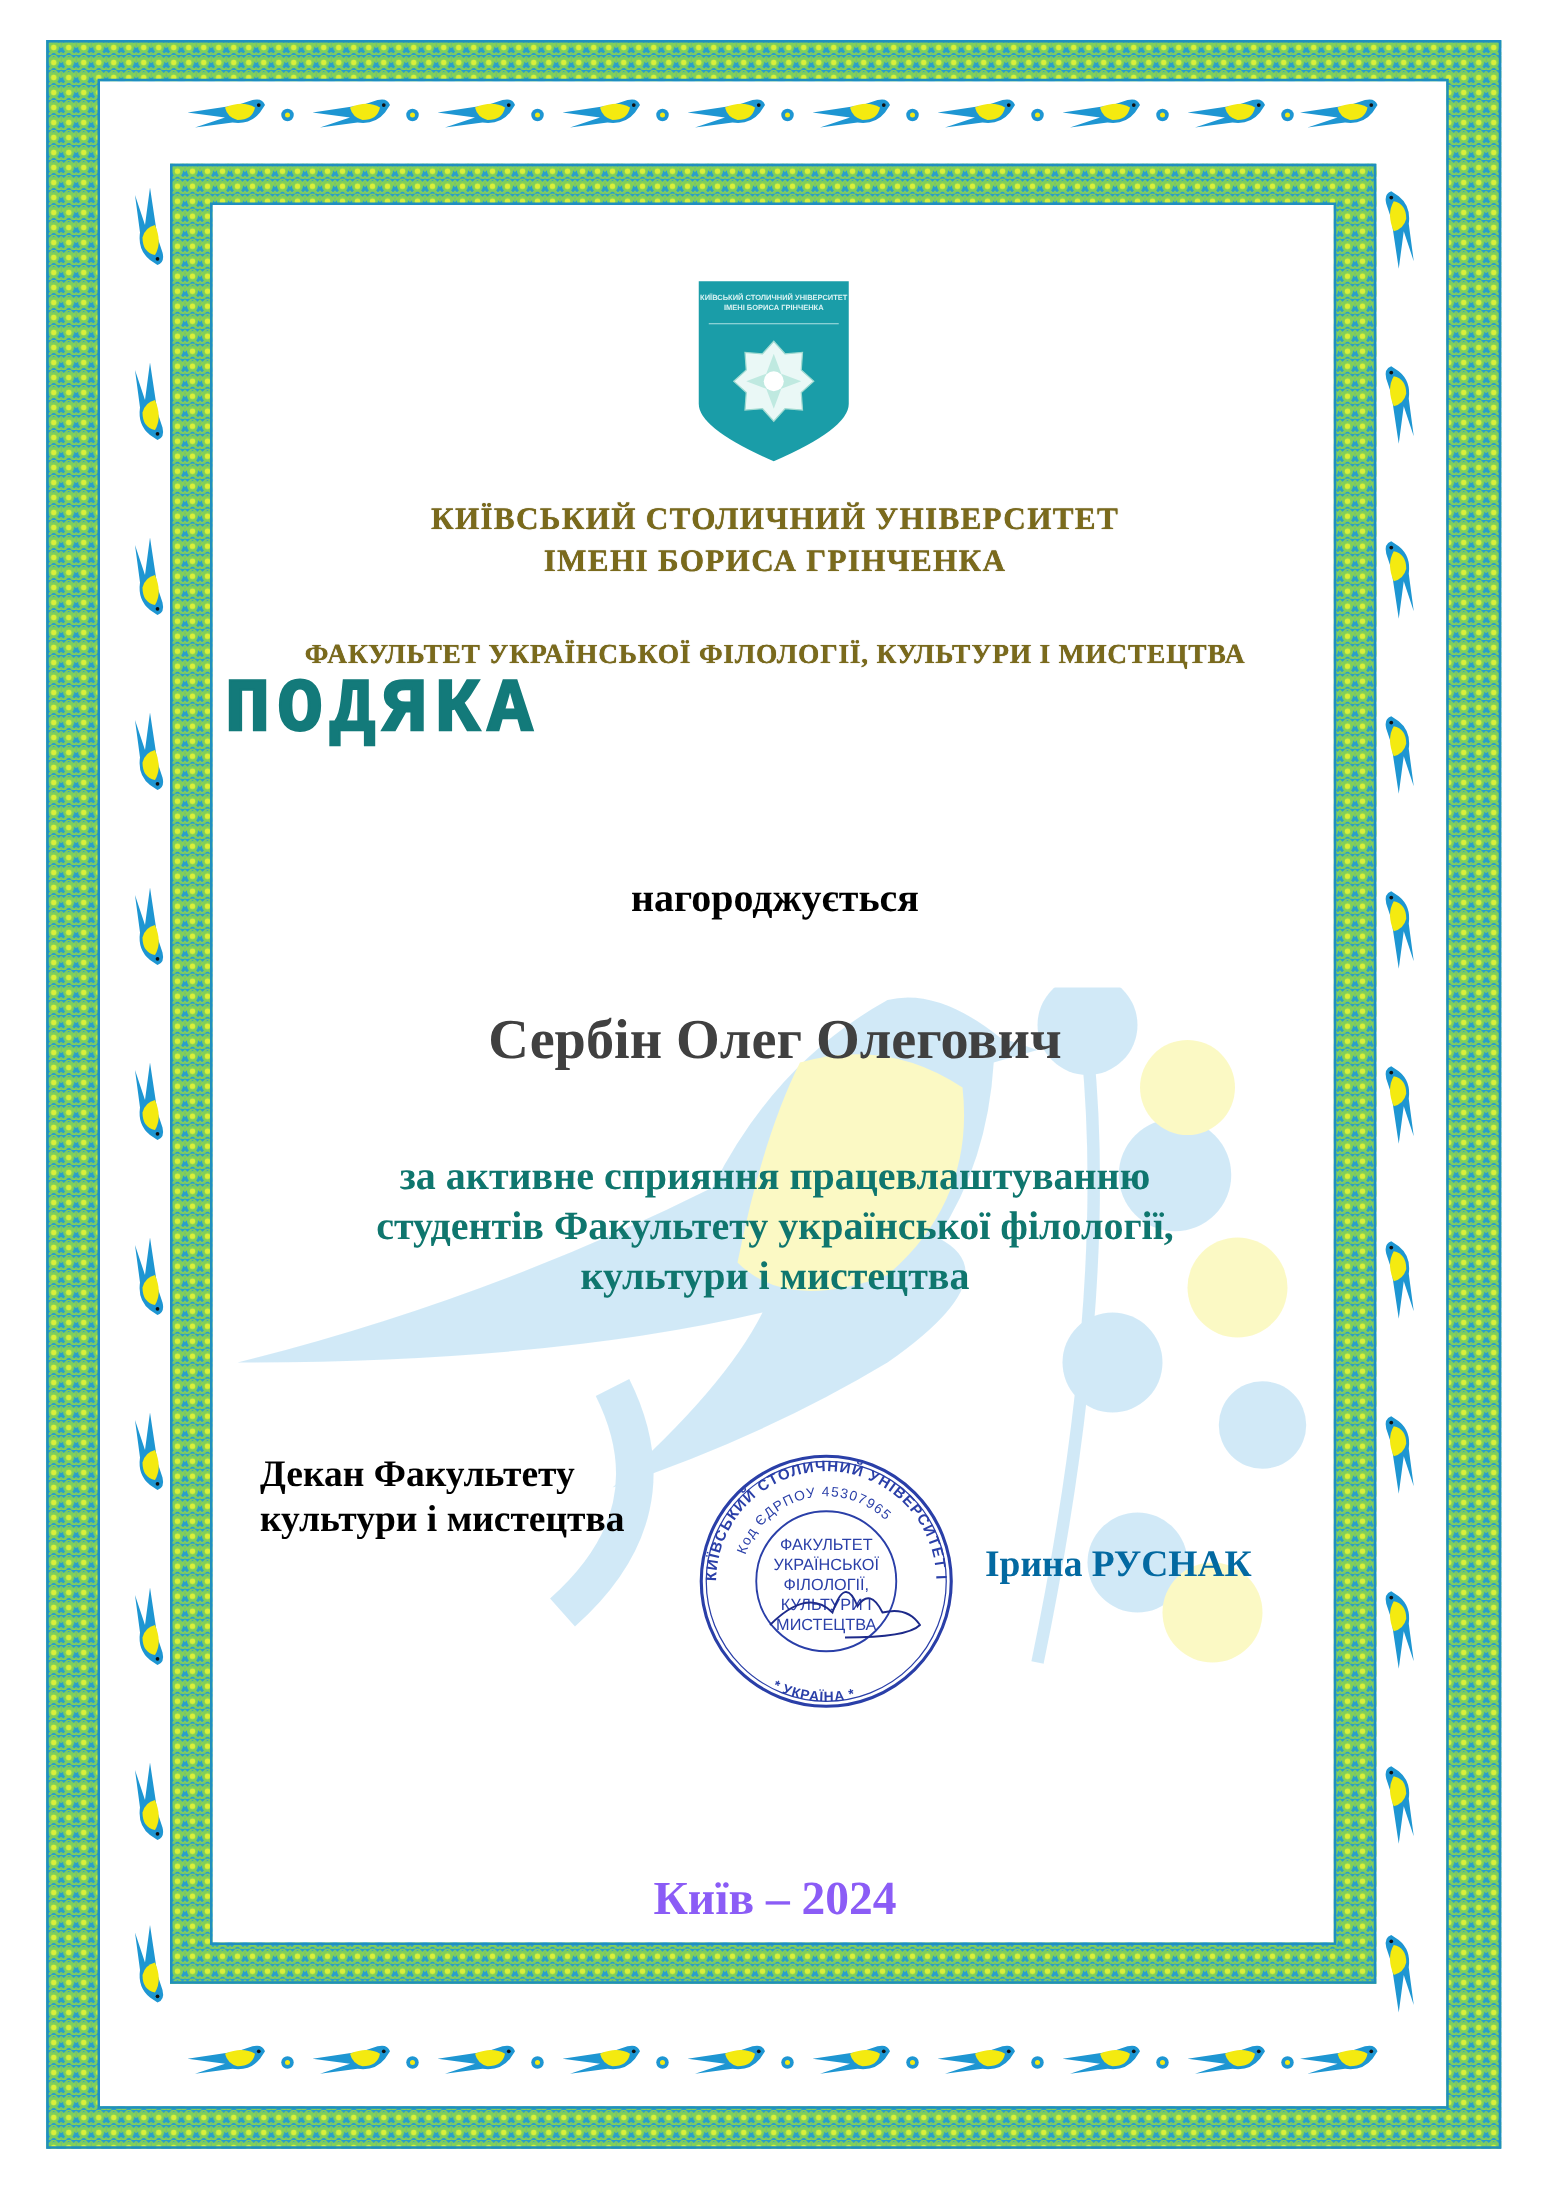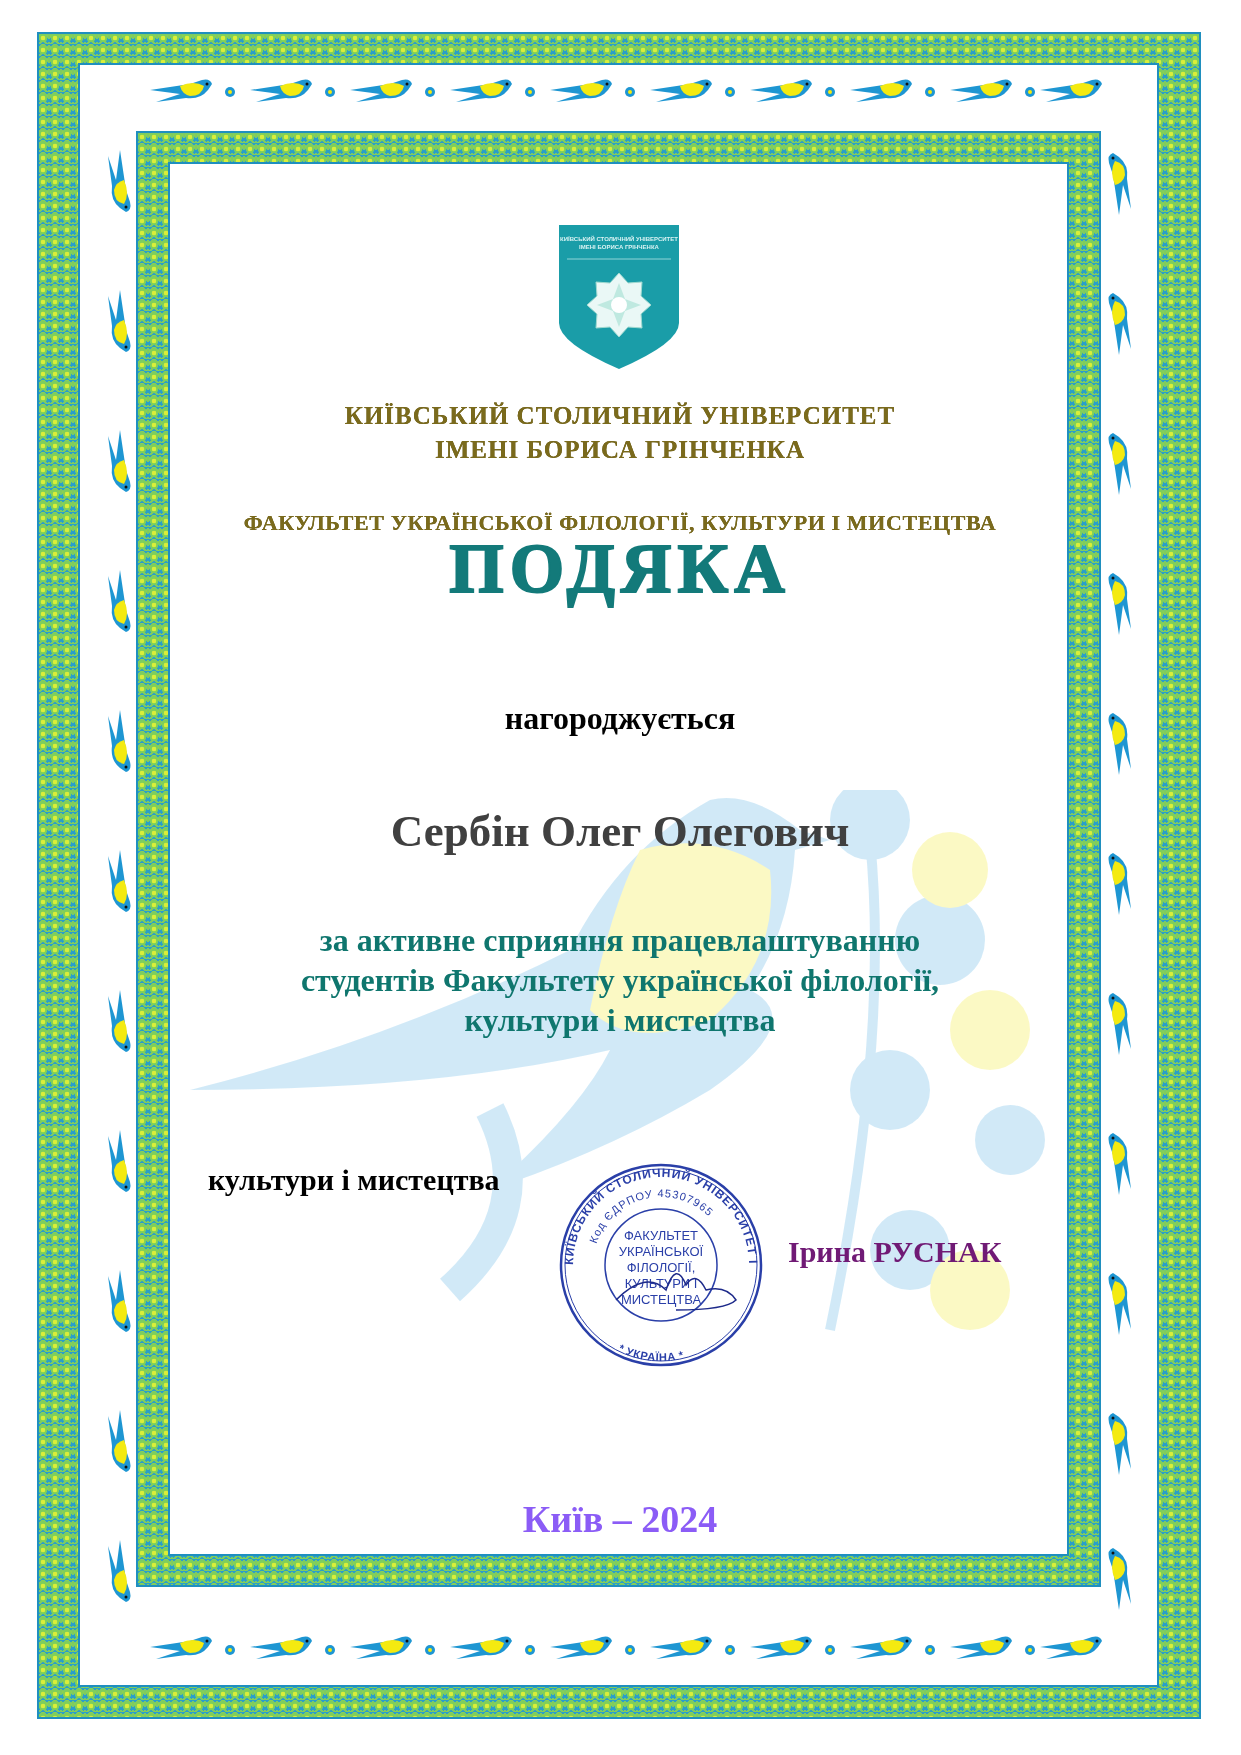--- a/index.html
+++ b/index.html
@@ -33,28 +33,28 @@
   
   .logo { position:absolute; left:557px; top:223px; width:124px; height:148px; }
   .logo-shield { width:100%; height:100%; }
   .logo-text { position:absolute; left:0; top:12px; width:124px; text-align:center; color:#d9f3f3; font-family:"Liberation Sans", sans-serif; font-size:6px; font-weight:bold; line-height:8px; }
 
   .uni { position:absolute; left:180px; width:880px; text-align:center; color:#7a6a1c; font-family:"Liberation Serif", serif; font-weight:bold; letter-spacing:1px; text-shadow:0 0 0.6px #5c4f10; }
   .uni1 { top:402px; font-size:25px; }
   .uni2 { top:436px; font-size:25px; }
   .uni3 { top:470px; font-size:22px; letter-spacing:0.6px;margin-top:40px; }
 
-  .title { position:absolute; left:180px; top:524px; width:880px; text-align:center; color:#137a7a; font-family:Liberation Serif, serif; font-weight:bold; font-size:70px; letter-spacing:6px; line-height:90px; -webkit-text-stroke:2px #137a7a; }
+  .title { position:absolute; left:180px; top:524px; width:880px; text-align:left; color:#137a7a; font-family:Liberation Mono, monospace; font-weight:bold; font-size:60px; letter-spacing:6px; line-height:90px; -webkit-text-stroke:2px #137a7a; }
 
   .awarded { position:absolute; left:180px; top:700px; width:880px; text-align:center; font-weight:bold; font-size:32px; color:#000; }
   .name { position:absolute; left:180px; top:805px; width:880px; text-align:center; font-weight:bold; font-size:45px; color:#404040; }
   .reason { position:absolute; left:200px; top:920px; width:840px; text-align:center; font-weight:bold; font-size:32px; line-height:40px; color:#0f766e; }
 
   .dean { position:absolute; left:208px; top:1162px; font-weight:bold; font-size:30px; line-height:36px; color:#000; }
-  .signer { position:absolute; left:788px; top:1235px; font-weight:bold; font-size:30px; color:#701a75; }
+  .signer { position:absolute; left:788px; top:1235px; font-weight:bold; font-size:30px; color:#0369a1; }
 
   .stamp { position:absolute; left:556px; top:1160px; width:210px; height:210px; }
 
   .place { position:absolute; left:180px; top:1497px; width:880px; text-align:center; font-weight:bold; font-size:38px; color:#8b5cf6; }
 </style>
 </head>
 <body>
 
 <div class="band band-outer"></div>
 <div class="band-outer-hole"></div>
@@ -194,20 +194,21 @@
 
 <div class="awarded">нагороджується</div>
 <div class="name">Сербін Олег Олегович</div>
 <div class="reason">
   <div>за активне сприяння працевлаштуванню</div>
   <div>студентів Факультету української філології,</div>
   <div>культури і мистецтва</div>
 </div>
 
 <div class="dean">
+  <div>Декан Факультету</div>
   <div>культури і мистецтва</div>
 </div>
 
 <svg class="stamp" viewBox="0 0 210 210">
   <defs>
     <path id="ringTop" d="M 105,105 m -88,0 a 88,88 0 1,1 176,0"></path>
     <path id="ringCode" d="M 105,105 m -68,0 a 68,68 0 1,1 136,0"></path>
     <path id="ringBottom" d="M 105,105 m -86,0 a 86,86 0 0,0 172,0"></path>
   </defs>
   <circle cx="105" cy="105" r="100" fill="none" stroke="#2a3fa8" stroke-width="2.5"></circle>

